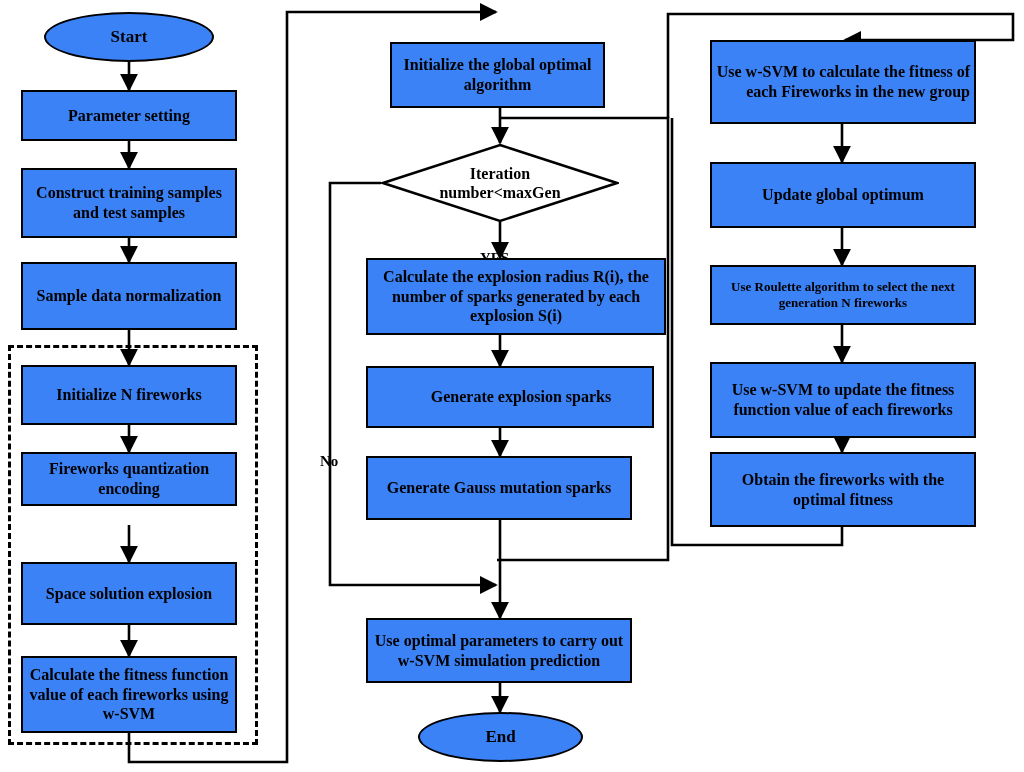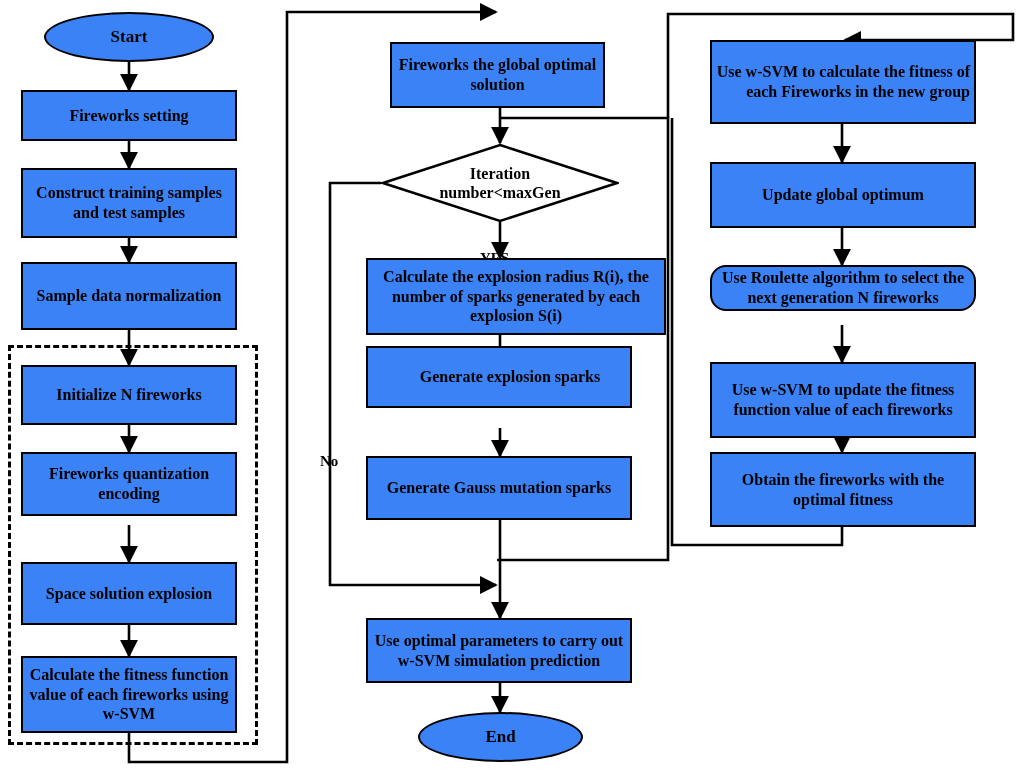--- a/index.html
+++ b/index.html
@@ -63,57 +63,57 @@
       <path d="M668,118 L668,14 L1013,14 L1013,40 L845,40" marker-end="url(#ah)"></path>
 
       <path d="M842,527 L842,545 L672,545 L672,118"></path>
     </g>
   </svg>
 
   <div class="node term" style="left:44px;top:12px;width:170px;height:50px;font-size:17px;">Start</div>
 
   <div class="node term" style="left:418px;top:712px;width:165px;height:50px;font-size:17px;">End</div>
 
-  <div class="node" style="left:21px;top:90px;width:216px;height:51px;font-size:16px;">Fireworks setting</div>
+  <div class="node" style="left:21px;top:90px;width:216px;height:51px;font-size:16px;">Parameter setting</div>
 
   <div class="node" style="left:21px;top:168px;width:216px;height:70px;font-size:16px;">Construct training samples and test samples</div>
 
   <div class="node" style="left:21px;top:262px;width:216px;height:68px;font-size:16px;">Sample data normalization</div>
 
   <div class="node" style="left:21px;top:365px;width:216px;height:60px;font-size:16px;">Initialize N fireworks</div>
 
-  <div class="node" style="left:21px;top:452px;width:216px;height:64px;font-size:16px;">Fireworks quantization encoding</div>
+  <div class="node" style="left:21px;top:452px;width:216px;height:54px;font-size:16px;">Fireworks quantization encoding</div>
 
   <div class="node" style="left:21px;top:562px;width:216px;height:63px;font-size:16px;">Space solution explosion</div>
 
   <div class="node" style="left:21px;top:656px;width:216px;height:77px;font-size:16px;">Calculate the fitness function value of each fireworks using w-SVM</div>
 
-  <div class="node" style="left:390px;top:42px;width:215px;height:66px;font-size:16px;">Fireworks the global optimal solution</div>
+  <div class="node" style="left:390px;top:42px;width:215px;height:66px;font-size:16px;">Initialize the global optimal algorithm</div>
 
   <div class="diamond-wrap" style="left:381px;top:143px;width:238px;height:80px;">
     <svg width="238" height="80" viewBox="0 0 238 80">
       <polygon points="119,2 236,40 119,78 2,40" fill="#fff" stroke="#000" stroke-width="2.6"></polygon>
     </svg>
     <div class="diamond-label" style="left:40px;top:8px;width:158px;height:64px;font-size:16px;">Iteration number&lt;maxGen</div>
   </div>
 
   <div class="lbl" style="left:480px;top:234px;font-size:15px;">YES</div>
   <div class="lbl" style="left:320px;top:437px;font-size:15px;">No</div>
 
   <div class="node" style="left:366px;top:258px;width:300px;height:77px;font-size:16px;font-family:Liberation Serif, serif;">Calculate the explosion radius R(i), the number of sparks generated by each explosion S(i)</div>
 
-  <div class="node" style="left:366px;top:346px;width:266px;height:62px;font-size:16px;padding-left:26px;">Generate explosion sparks</div>
+  <div class="node" style="left:366px;top:366px;width:288px;height:62px;font-size:16px;padding-left:26px;">Generate explosion sparks</div>
 
   <div class="node" style="left:366px;top:456px;width:266px;height:64px;font-size:16px;">Generate Gauss mutation sparks</div>
 
   <div class="node" style="left:366px;top:618px;width:266px;height:65px;font-size:16px;">Use optimal parameters to carry out w-SVM simulation prediction</div>
 
   <div class="node" style="left:710px;top:40px;width:266px;height:84px;font-size:16px;text-align:right;">Use w-SVM to calculate the fitness of each Fireworks in the new group</div>
 
   <div class="node" style="left:710px;top:162px;width:266px;height:66px;font-size:16px;">Update global optimum</div>
 
-  <div class="node" style="left:710px;top:265px;width:266px;height:46px;font-size:16px;border-radius:16px;">Use Roulette algorithm to select the next generation N fireworks</div>
+  <div class="node" style="left:710px;top:265px;width:266px;height:60px;font-size:13px;">Use Roulette algorithm to select the next generation N fireworks</div>
 
   <div class="node" style="left:710px;top:362px;width:266px;height:76px;font-size:16px;">Use w-SVM to update the fitness function value of each fireworks</div>
 
   <div class="node" style="left:710px;top:452px;width:266px;height:75px;font-size:16px;">Obtain the fireworks with the optimal fitness</div>
 
 </div>
 
 </body></html>

